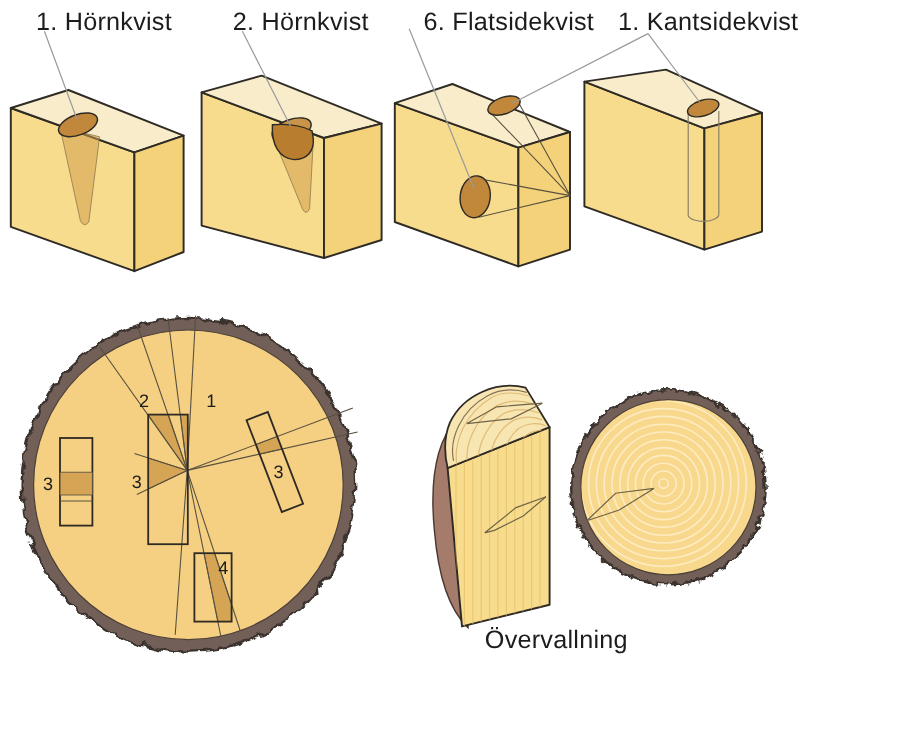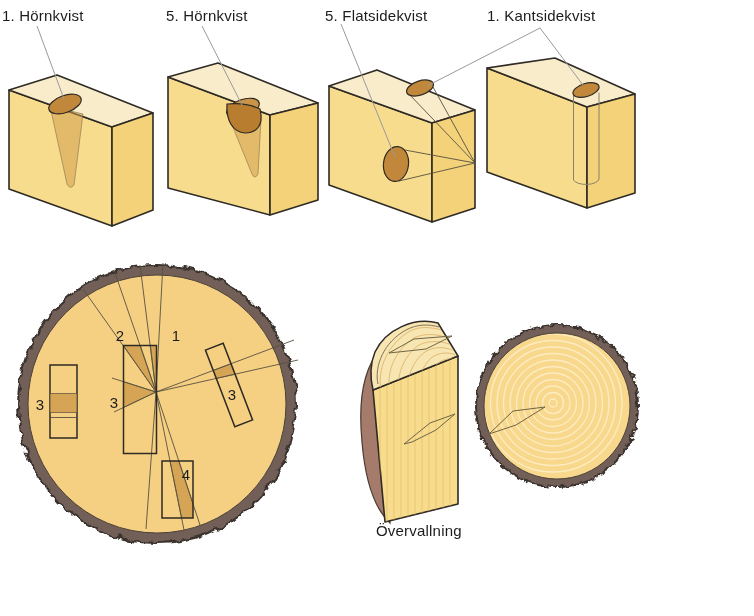--- a/index.html
+++ b/index.html
@@ -2,22 +2,23 @@
 <html style="--block-front: #f8dc8d; --block-top: #f8ecca; --block-side: #f3d27a; --knot: #c1883b; --knot-light: #ca9448; --knot-dark: #b97d2f; --cone: #cf9e4e; --outline: #2e2a24; --leader: #9a9a9a; --coneline: #57503f; --wood: #f5d083; --log-cone: #d2a050; --bark: #715e58; --bark-face: #a57b6c; --wood2: #f8d88d; --ring: #fdecc2; --lens: #6f6446; --grain: #e4bd66; --slab-top: #f7e5b2; --slab-arc: #d9b267; --text: #1c1c1c;"><head>
 <meta charset="utf-8">
 <style>
   html,body{margin:0;padding:0;background:#ffffff;}
   .stage{
     position:relative;width:754px;height:616px;background:#fff;overflow:hidden;
     font-family:"Liberation Sans", sans-serif;
   }
   .stage svg{position:absolute;left:0;top:0;}
   .lbl{
-    position:absolute;font-size:15px;color:var(--text);white-space:nowrap;
+    position:absolute;font-size:21px;color:var(--text);white-space:nowrap;
     letter-spacing:.2px;
+    margin-left:28px;
   }
   .num{
     position:absolute;font-size:15px;color:var(--text);
     transform:translate(-50%,-50%);
   }
   
   .front{fill:var(--block-front);}
   .topf{fill:var(--block-top);}
   .sidef{fill:var(--block-side);}
   .o{stroke:var(--outline);stroke-width:1.6;stroke-linejoin:round;}
@@ -205,22 +206,22 @@
           <circle class="ring" cx="553" cy="403" r="49.5"></circle>
       <circle class="ring" cx="553" cy="403" r="56"></circle>
           <circle class="ring" cx="553" cy="403" r="62.5"></circle>
       <circle class="ring" cx="553" cy="403" r="69"></circle>
     </g>
     <polygon class="lens" points="489,434 513,411 545,407 516,425"></polygon>
   </g>
 </svg>
 
 <div class="lbl" style="left:2px;top:7px">1. Hörnkvist</div>
-<div class="lbl" style="left:166px;top:7px">5. Hörnkvist</div>
-<div class="lbl" style="left:325px;top:7px">5. Flatsidekvist</div>
+<div class="lbl" style="left:166px;top:7px">2. Hörnkvist</div>
+<div class="lbl" style="left:325px;top:7px">6. Flatsidekvist</div>
 <div class="lbl" style="left:487px;top:7px">1. Kantsidekvist</div>
 
 <div class="num" style="left:120px;top:335px">2</div>
 <div class="num" style="left:176px;top:335px">1</div>
 <div class="num" style="left:114px;top:402px">3</div>
 <div class="num" style="left:40px;top:404px">3</div>
 <div class="num" style="left:232px;top:394px">3</div>
 <div class="num" style="left:186px;top:474px">4</div>
 
 <div class="lbl" style="left:376px;top:522px">Övervallning</div>

